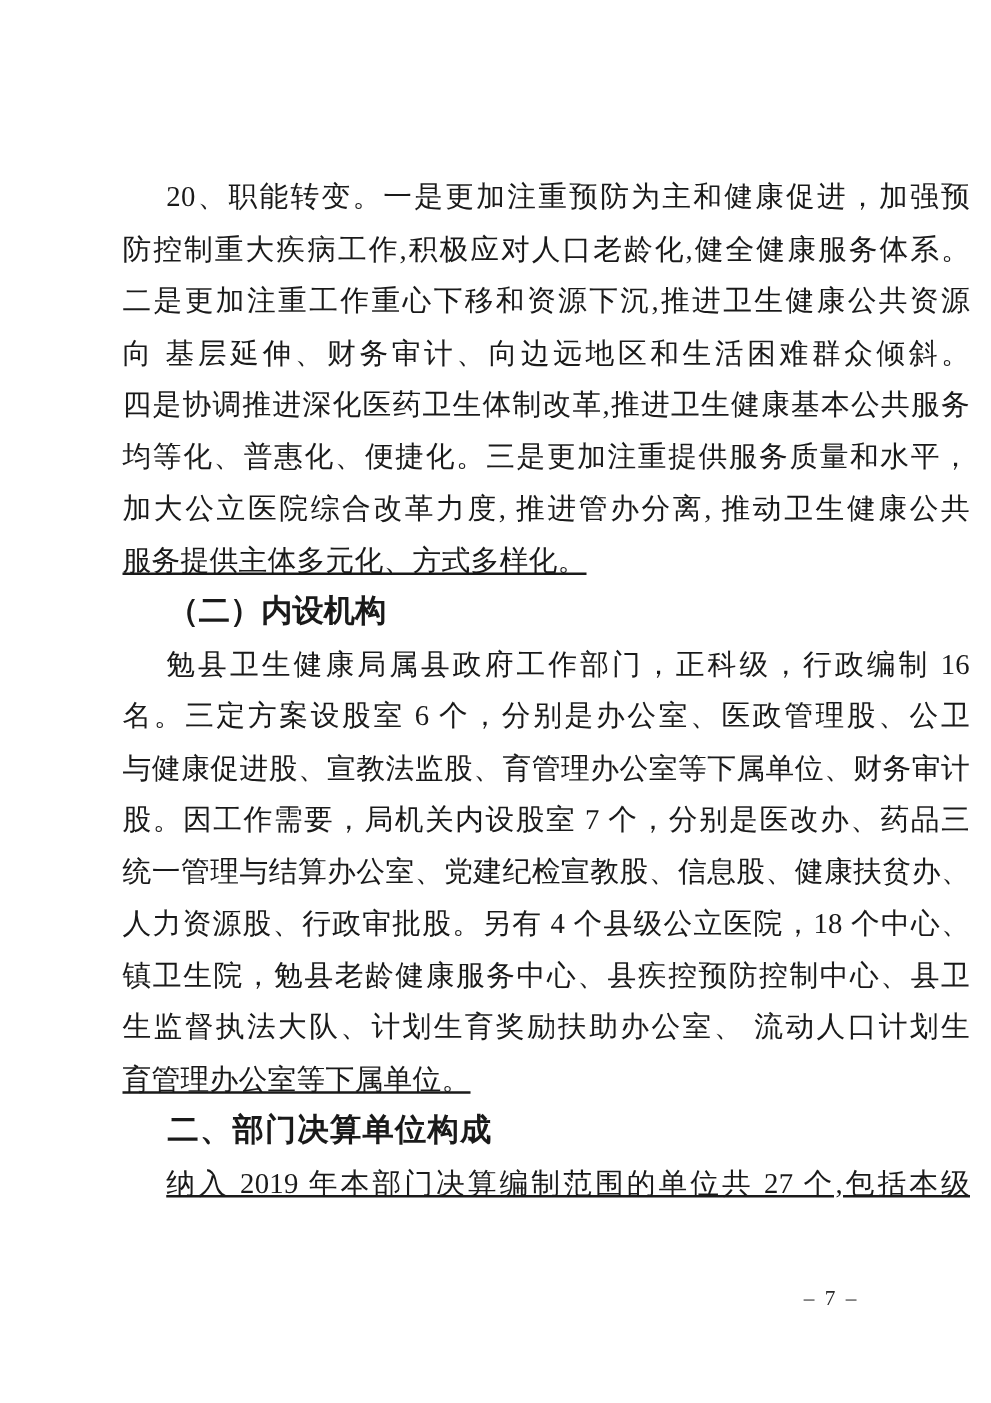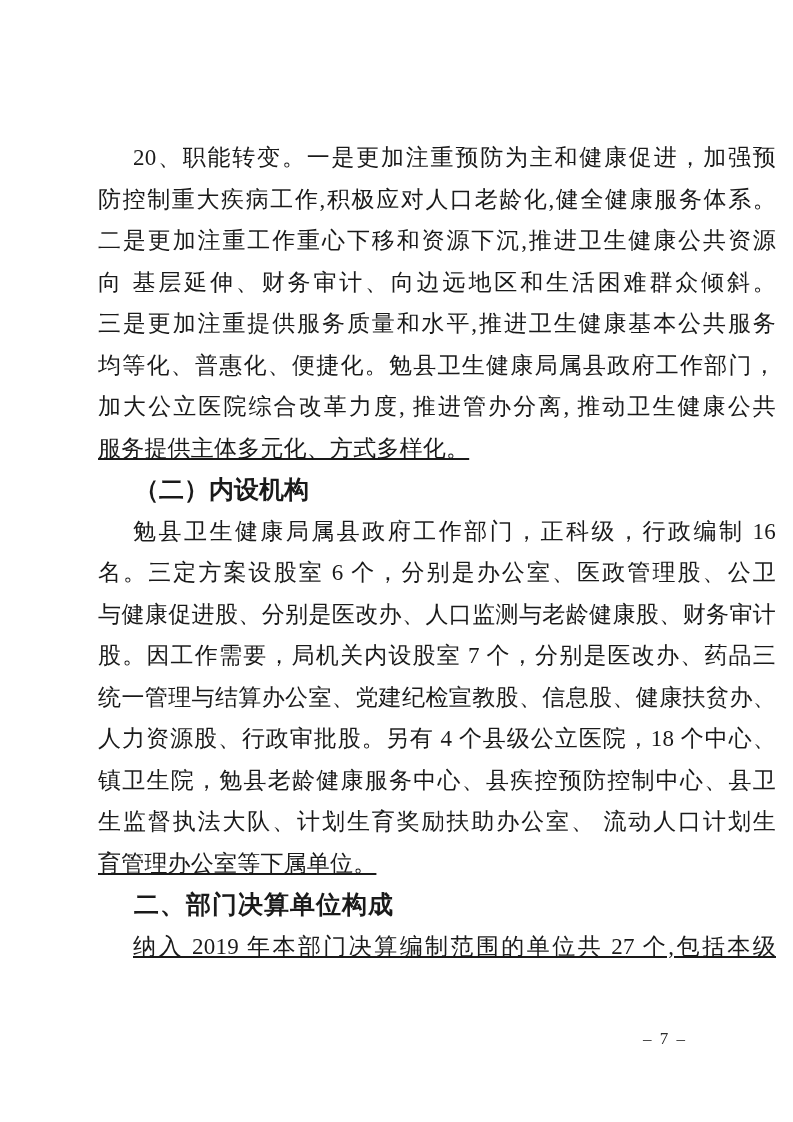--- a/index.html
+++ b/index.html
@@ -69,32 +69,32 @@
 <body>
 
 <div class="page">
   <div class="content">
 
     <div class="para">
         <div class="line">20、职能转变。一是更加注重预防为主和健康促进，加强预</div>
         <div class="line">防控制重大疾病工作,积极应对人口老龄化,健全健康服务体系。</div>
         <div class="line">二是更加注重工作重心下移和资源下沉,推进卫生健康公共资源</div>
         <div class="line">向 基层延伸、财务审计、向边远地区和生活困难群众倾斜。</div>
-        <div class="line">三是更加注重提供服务质量和水平,推进卫生健康基本公共服务</div>
-        <div class="line">均等化、普惠化、便捷化。勉县卫生健康局属县政府工作部门，</div>
+        <div class="line">四是协调推进深化医药卫生体制改革,推进卫生健康基本公共服务</div>
+        <div class="line">均等化、普惠化、便捷化。三是更加注重提供服务质量和水平，</div>
         <div class="line">加大公立医院综合改革力度, 推进管办分离, 推动卫生健康公共</div>
         <div class="line">服务提供主体多元化、方式多样化。</div>
       </div>
 
     <div class="heading">（二）内设机构</div>
 
     <div class="para">
         <div class="line">勉县卫生健康局属县政府工作部门，正科级，行政编制 16</div>
         <div class="line">名。三定方案设股室 6 个，分别是办公室、医政管理股、公卫</div>
-        <div class="line">与健康促进股、分别是医改办、人口监测与老龄健康股、财务审计</div>
+        <div class="line">与健康促进股、宣教法监股、育管理办公室等下属单位、财务审计</div>
         <div class="line">股。因工作需要，局机关内设股室 7 个，分别是医改办、药品三</div>
         <div class="line">统一管理与结算办公室、党建纪检宣教股、信息股、健康扶贫办、</div>
         <div class="line">人力资源股、行政审批股。另有 4 个县级公立医院，18 个中心、</div>
         <div class="line">镇卫生院，勉县老龄健康服务中心、县疾控预防控制中心、县卫</div>
         <div class="line">生监督执法大队、计划生育奖励扶助办公室、 流动人口计划生</div>
         <div class="line">育管理办公室等下属单位。</div>
       </div>
 
     <div class="heading heading-sans">二、部门决算单位构成</div>
 

